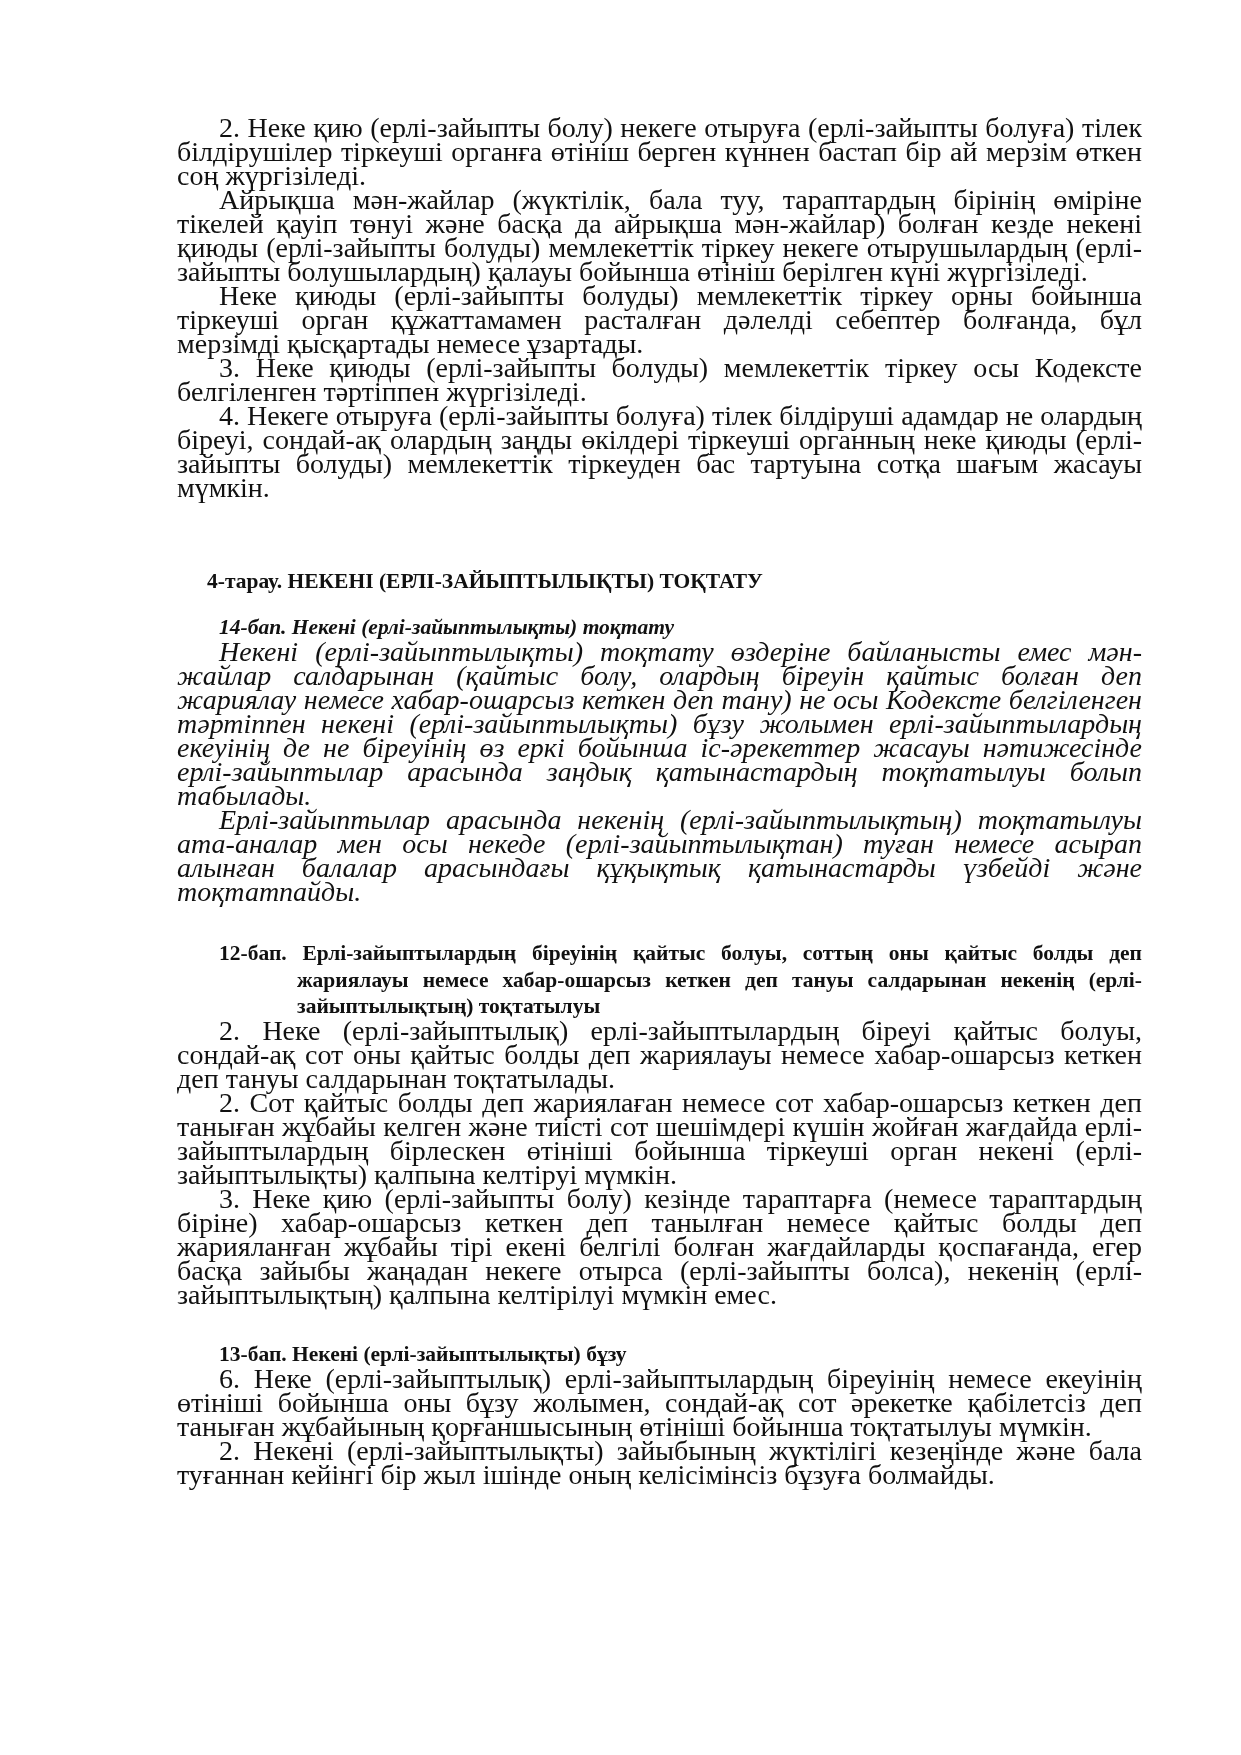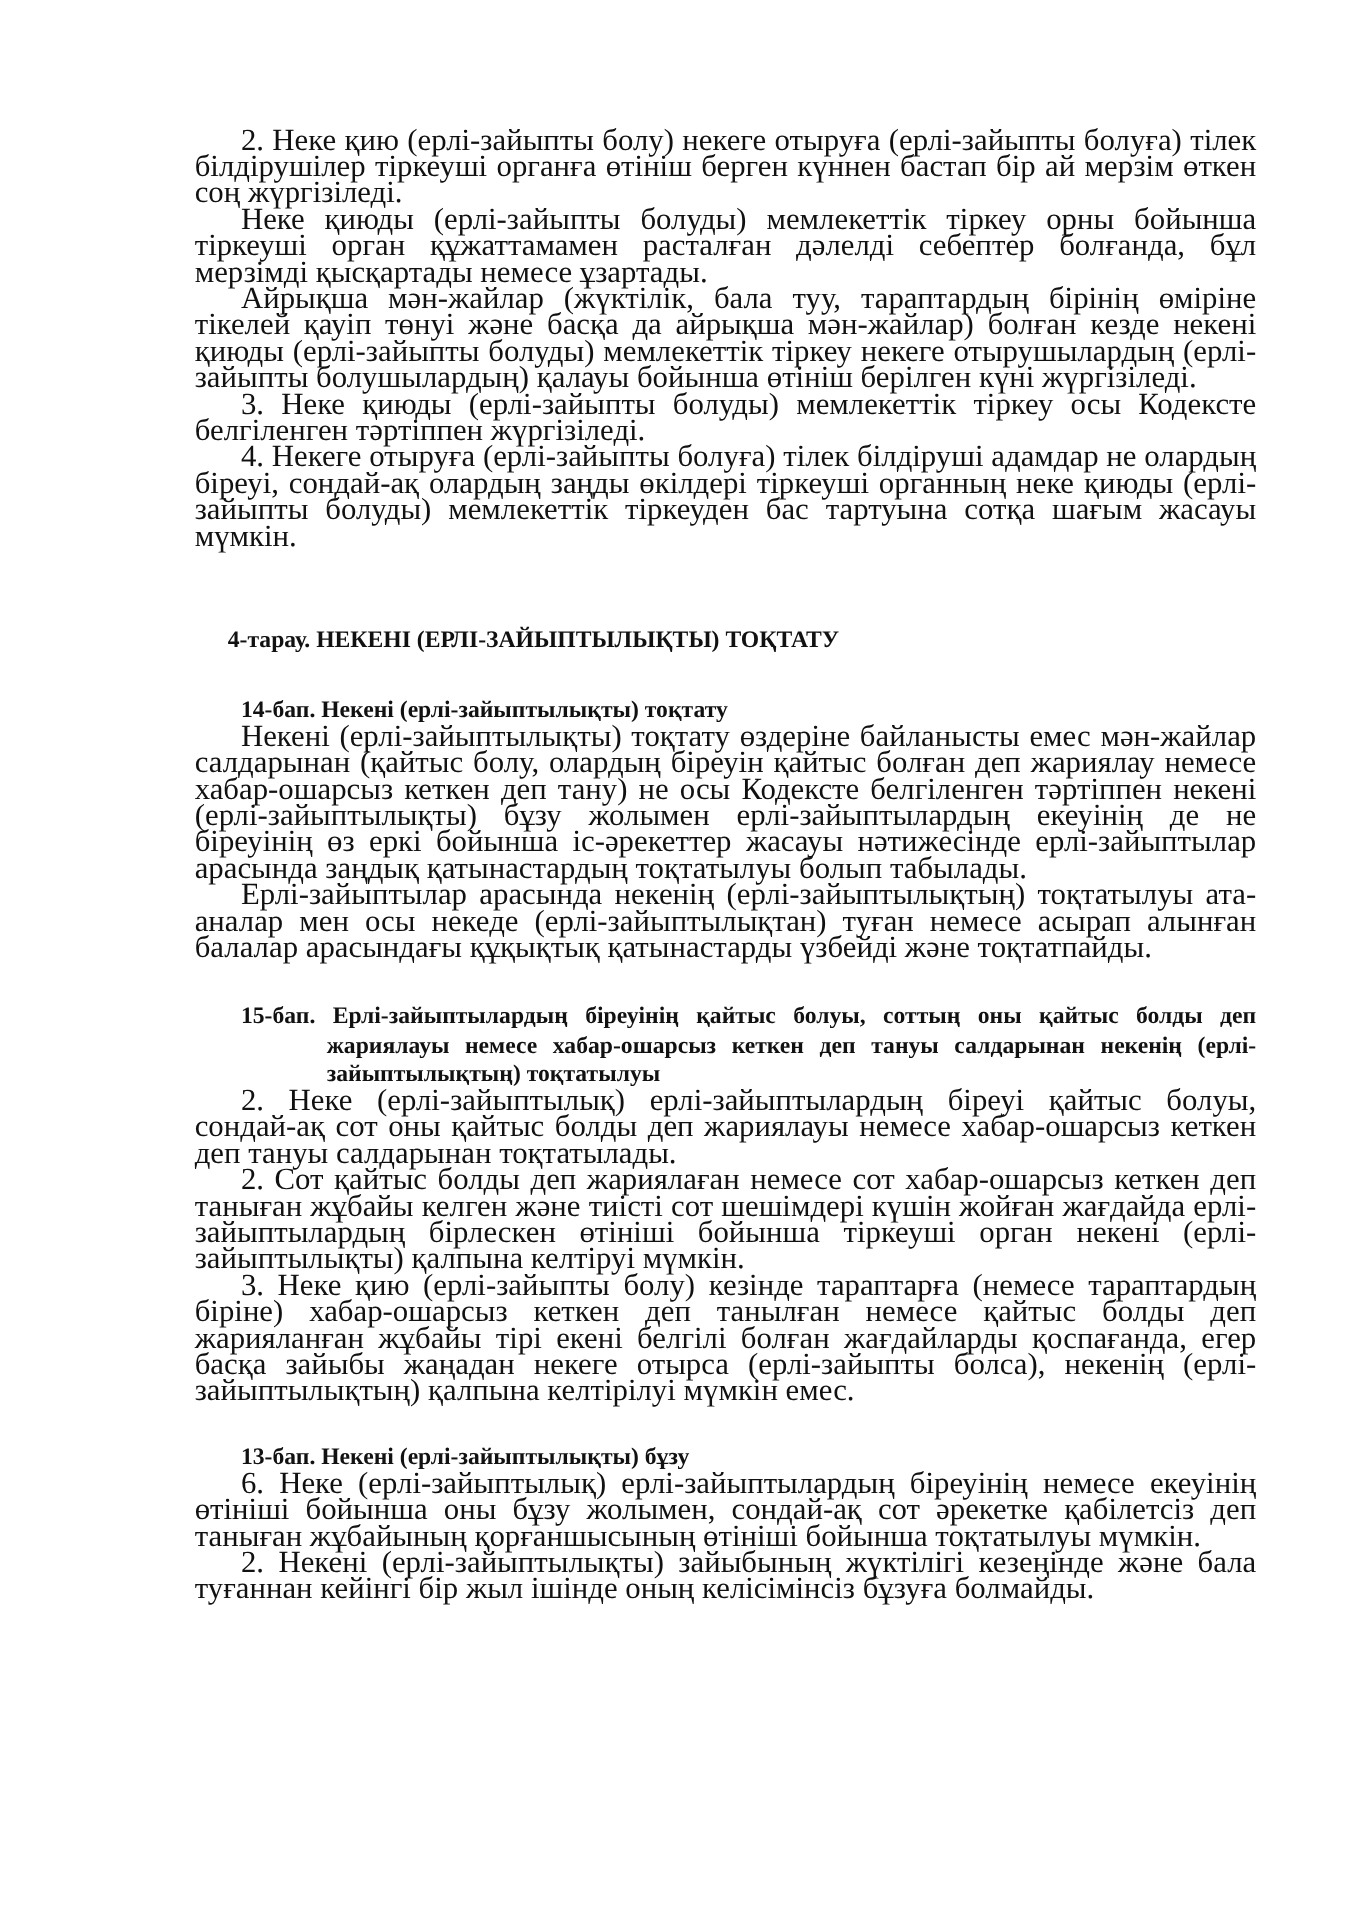--- a/index.html
+++ b/index.html
@@ -45,45 +45,45 @@
       font-size: 21.5px;
       line-height: 26.2px;
       font-weight: bold;
       text-align: justify;
       padding-left: 42px;
     }
     .article-title.hanging {
       padding-left: 120px;
       text-indent: -78px;
     }
-    .first-article { margin-top: 38px; }
+    .first-article { margin-top: 20px; font-style: italic; }
   </style>
 </head>
 <body>
 
 <div class="page">
 
   <section>
     <p>2. Неке қию (ерлі-зайыпты болу) некеге отыруға (ерлі-зайыпты болуға) тілек білдірушілер тіркеуші органға өтініш берген күннен бастап бір ай мерзім өткен соң жүргізіледі.</p>
+    <p>Айрықша мән-жайлар (жүктілік, бала туу, тараптардың бірінің өміріне тікелей қауіп төнуі және басқа да айрықша мән-жайлар) болған кезде некені қиюды (ерлі-зайыпты болуды) мемлекеттік тіркеу некеге отырушылардың (ерлі-зайыпты болушылардың) қалауы бойынша өтініш берілген күні жүргізіледі.</p>
     <p>Неке қиюды (ерлі-зайыпты болуды) мемлекеттік тіркеу орны бойынша тіркеуші орган құжаттамамен расталған дәлелді себептер болғанда, бұл мерзімді қысқартады немесе ұзартады.</p>
-    <p>Айрықша мән-жайлар (жүктілік, бала туу, тараптардың бірінің өміріне тікелей қауіп төнуі және басқа да айрықша мән-жайлар) болған кезде некені қиюды (ерлі-зайыпты болуды) мемлекеттік тіркеу некеге отырушылардың (ерлі-зайыпты болушылардың) қалауы бойынша өтініш берілген күні жүргізіледі.</p>
     <p>3. Неке қиюды (ерлі-зайыпты болуды) мемлекеттік тіркеу осы Кодексте белгіленген тәртіппен жүргізіледі.</p>
     <p>4. Некеге отыруға (ерлі-зайыпты болуға) тілек білдіруші адамдар не олардың біреуі, сондай-ақ олардың заңды өкілдері тіркеуші органның неке қиюды (ерлі-зайыпты болуды) мемлекеттік тіркеуден бас тартуына сотқа шағым жасауы мүмкін.</p>
   </section>
 
   <h2 class="chapter-title">4-тарау. НЕКЕНІ (ЕРЛІ-ЗАЙЫПТЫЛЫҚТЫ) ТОҚТАТУ</h2>
 
   <section class="article first-article">
     <div class="article-title">14-бап. Некені (ерлі-зайыптылықты) тоқтату</div>
     <p>Некені (ерлі-зайыптылықты) тоқтату өздеріне байланысты емес мән-жайлар салдарынан (қайтыс болу, олардың біреуін қайтыс болған деп жариялау немесе хабар-ошарсыз кеткен деп тану) не осы Кодексте белгіленген тәртіппен некені (ерлі-зайыптылықты) бұзу жолымен ерлі-зайыптылардың екеуінің де не біреуінің өз еркі бойынша іс-әрекеттер жасауы нәтижесінде ерлі-зайыптылар арасында заңдық қатынастардың тоқтатылуы болып табылады.</p>
     <p>Ерлі-зайыптылар арасында некенің (ерлі-зайыптылықтың) тоқтатылуы ата-аналар мен осы некеде (ерлі-зайыптылықтан) туған немесе асырап алынған балалар арасындағы құқықтық қатынастарды үзбейді және тоқтатпайды.</p>
   </section>
 
   <section class="article gap-lg">
-    <div class="article-title hanging">15-бап. Ерлі-зайыптылардың біреуінің қайтыс болуы, соттың оны қайтыс болды деп жариялауы немесе хабар-ошарсыз кеткен деп тануы салдарынан некенің (ерлі-зайыптылықтың) тоқтатылуы</div>
+    <div class="article-title hanging">12-бап. Ерлі-зайыптылардың біреуінің қайтыс болуы, соттың оны қайтыс болды деп жариялауы немесе хабар-ошарсыз кеткен деп тануы салдарынан некенің (ерлі-зайыптылықтың) тоқтатылуы</div>
     <p>2. Неке (ерлі-зайыптылық) ерлі-зайыптылардың біреуі қайтыс болуы, сондай-ақ сот оны қайтыс болды деп жариялауы немесе хабар-ошарсыз кеткен деп тануы салдарынан тоқтатылады.</p>
     <p>2. Сот қайтыс болды деп жариялаған немесе сот хабар-ошарсыз кеткен деп таныған жұбайы келген және тиісті сот шешімдері күшін жойған жағдайда ерлі-зайыптылардың бірлескен өтініші бойынша тіркеуші орган некені (ерлі-зайыптылықты) қалпына келтіруі мүмкін.</p>
     <p>3. Неке қию (ерлі-зайыпты болу) кезінде тараптарға (немесе тараптардың біріне) хабар-ошарсыз кеткен деп танылған немесе қайтыс болды деп жарияланған жұбайы тірі екені белгілі болған жағдайларды қоспағанда, егер басқа зайыбы жаңадан некеге отырса (ерлі-зайыпты болса), некенің (ерлі-зайыптылықтың) қалпына келтірілуі мүмкін емес.</p>
   </section>
 
   <section class="article gap-md">
     <div class="article-title">13-бап. Некені (ерлі-зайыптылықты) бұзу</div>
     <p>6. Неке (ерлі-зайыптылық) ерлі-зайыптылардың біреуінің немесе екеуінің өтініші бойынша оны бұзу жолымен, сондай-ақ сот әрекетке қабілетсіз деп таныған жұбайының қорғаншысының өтініші бойынша тоқтатылуы мүмкін.</p>
     <p>2. Некені (ерлі-зайыптылықты) зайыбының жүктілігі кезеңінде және бала туғаннан кейінгі бір жыл ішінде оның келісімінсіз бұзуға болмайды.</p>
   </section>

